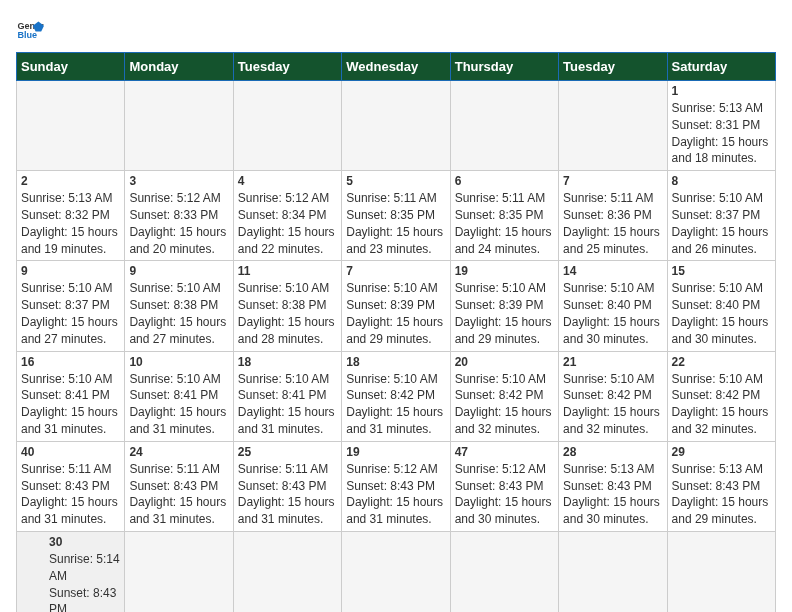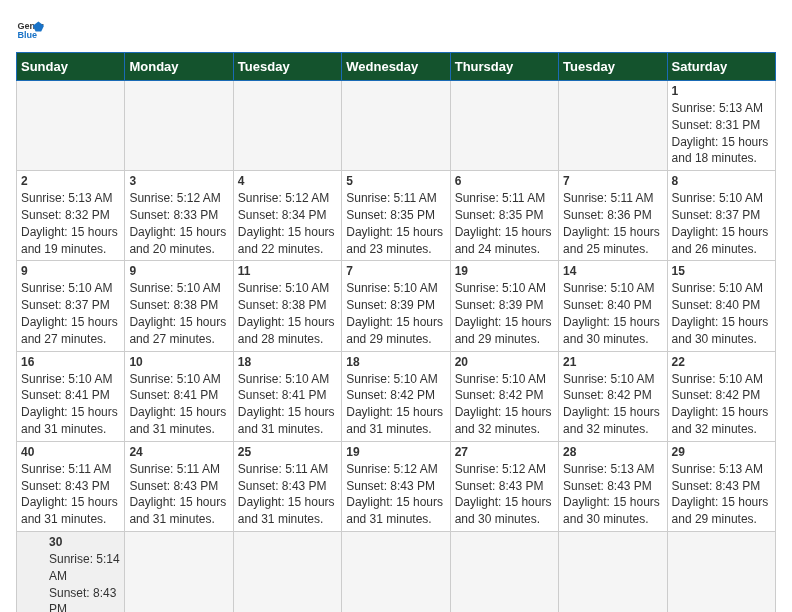--- a/index.html
+++ b/index.html
@@ -305,21 +305,21 @@
 and 31 minutes.</div>
         </td>
         <td>
           <div class="day-number">19</div>
           <div class="day-info" style="white-space: pre-line;">Sunrise: 5:12 AM
 Sunset: 8:43 PM
 Daylight: 15 hours
 and 31 minutes.</div>
         </td>
         <td>
-          <div class="day-number">27</div>
+          <div class="day-number">47</div>
           <div class="day-info" style="white-space: pre-line;">Sunrise: 5:12 AM
 Sunset: 8:43 PM
 Daylight: 15 hours
 and 30 minutes.</div>
         </td>
         <td>
           <div class="day-number">28</div>
           <div class="day-info" style="white-space: pre-line;">Sunrise: 5:13 AM
 Sunset: 8:43 PM
 Daylight: 15 hours

